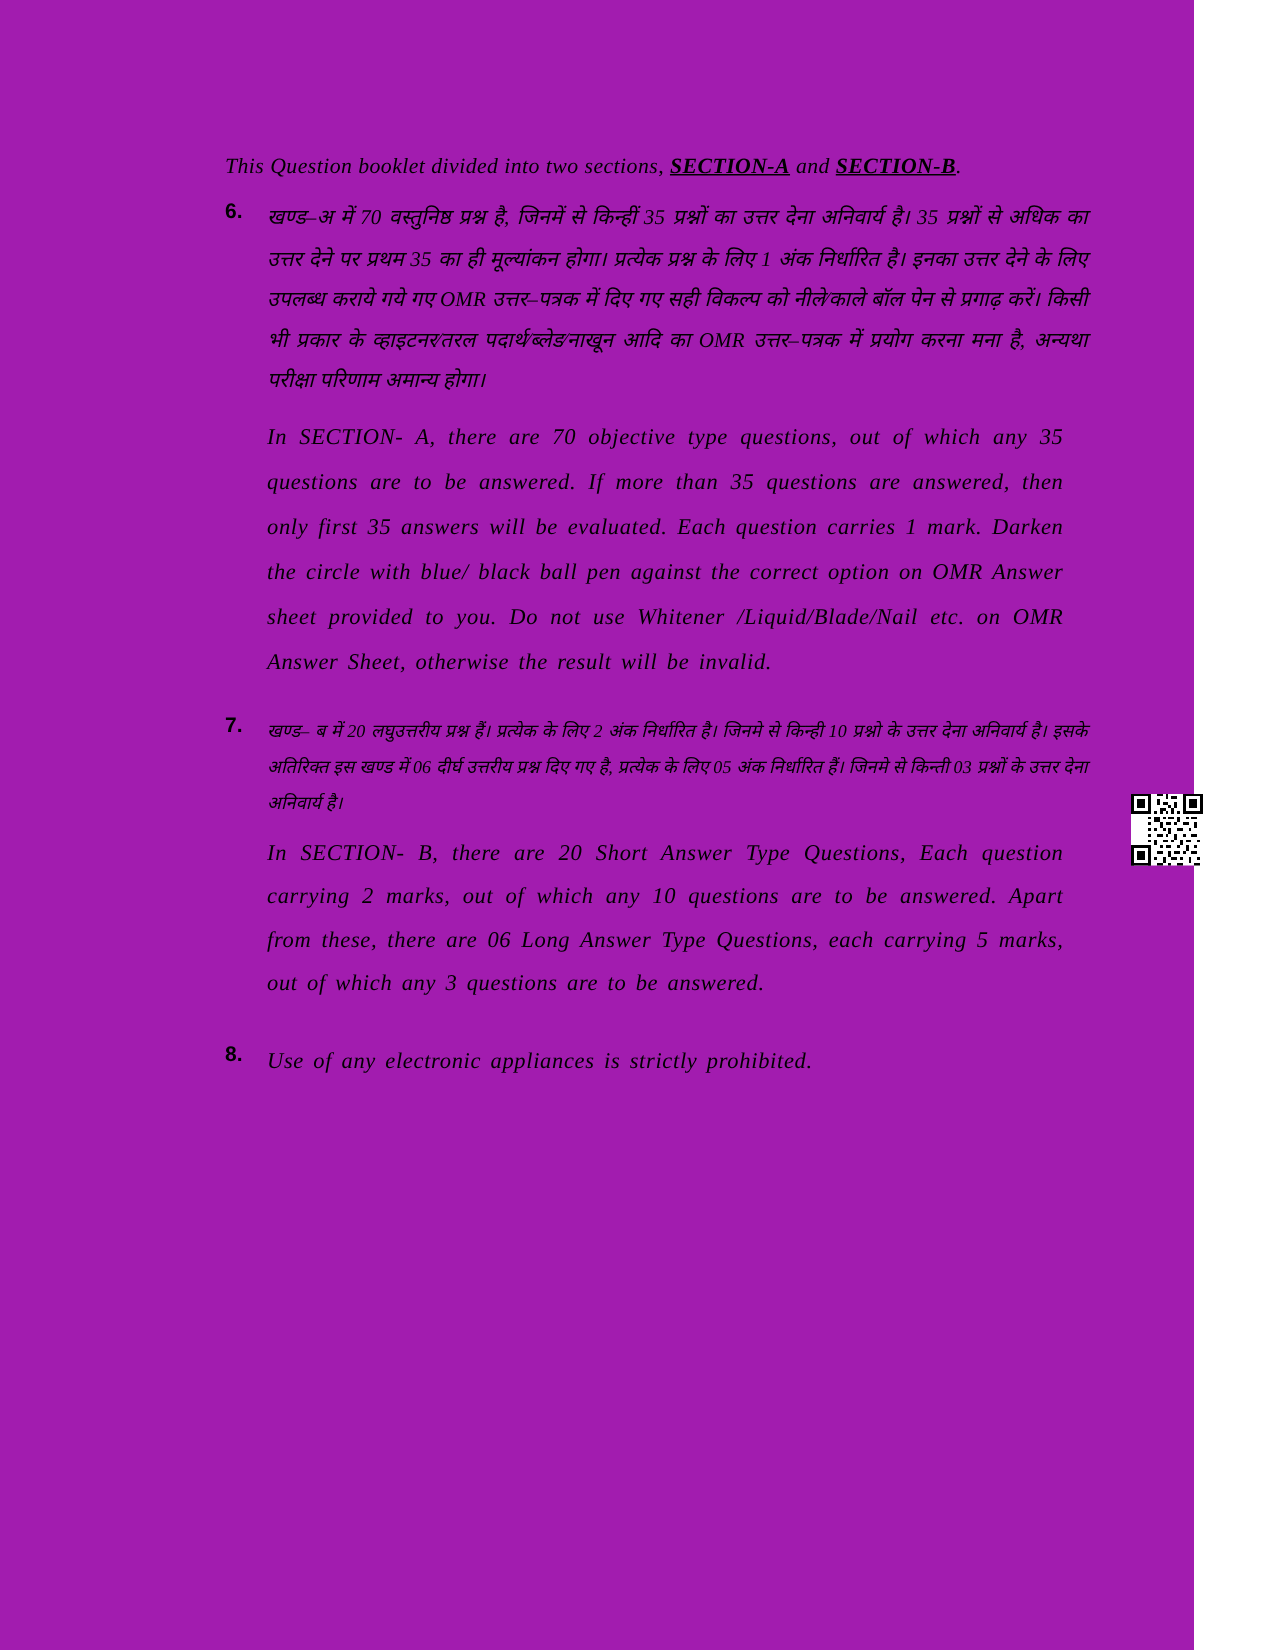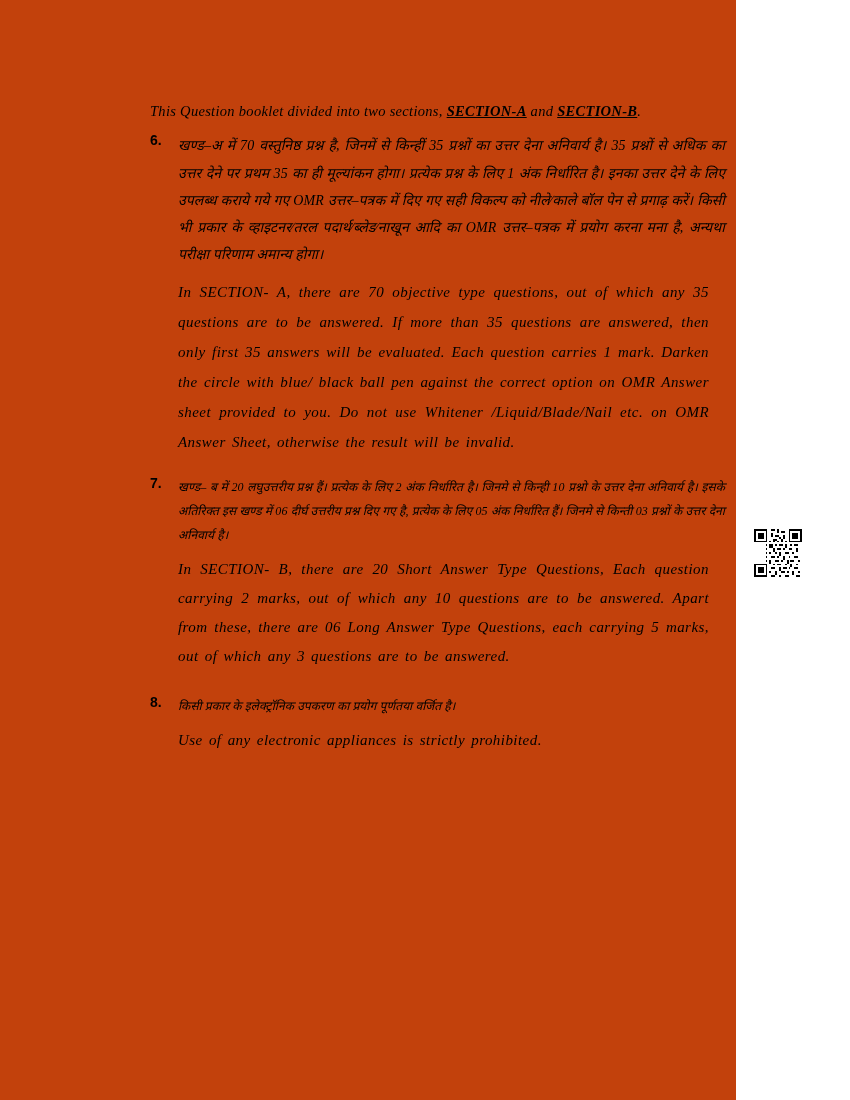--- a/index.html
+++ b/index.html
@@ -11,23 +11,23 @@
     width: 850px;
     height: 1100px;
     position: relative;
     font-family: "Liberation Serif", serif;
     color: #000000;
     overflow: hidden;
   }
   .page {
     position: absolute;
     left: 0; top: 0;
-    width: 736px;
+    width: 796px;
     height: 1100px;
-    background: #c2410c;
+    background: #a21caf;
   }
   .content {
     position: absolute;
     left: 150px;
     top: 86px;
     width: 575px;
   }
 
   
   .intro {
@@ -114,21 +114,20 @@
     </div>
 
     <div class="item item-7">
       <span class="item-num">7.</span>
       <p class="hindi big">खण्ड– ब में 20 लघुउत्तरीय प्रश्न हैं। प्रत्येक के लिए 2 अंक निर्धारित है। जिनमे से किन्ही 10 प्रश्नो के उत्तर देना अनिवार्य है। इसके अतिरिक्त इस खण्ड में 06 दीर्घ उत्तरीय प्रश्न दिए गए है, प्रत्येक के लिए 05 अंक निर्धारित हैं। जिनमे से किन्ती 03 प्रश्नों के उत्तर देना अनिवार्य है।</p>
       <p class="english tight">In SECTION- B, there are 20 Short Answer Type Questions, Each question carrying 2 marks, out of which any 10 questions are to be answered. Apart from these, there are 06 Long Answer Type Questions, each carrying 5 marks, out of which any 3 questions are to be answered.</p>
     </div>
 
     <div class="item item-8">
       <span class="item-num">8.</span>
-      <p class="hindi big">किसी प्रकार के इलेक्ट्रॉनिक उपकरण का प्रयोग पूर्णतया वर्जित है।</p>
       <p class="english tight">Use of any electronic appliances is strictly prohibited.</p>
     </div>
 
   </div>
 
   <div class="qr">
     <svg width="48" height="48" viewBox="0 0 25 25" shape-rendering="crispEdges" aria-hidden="true">
       <rect width="25" height="25" fill="#ffffff"></rect>
       <g fill="#000000">
 

